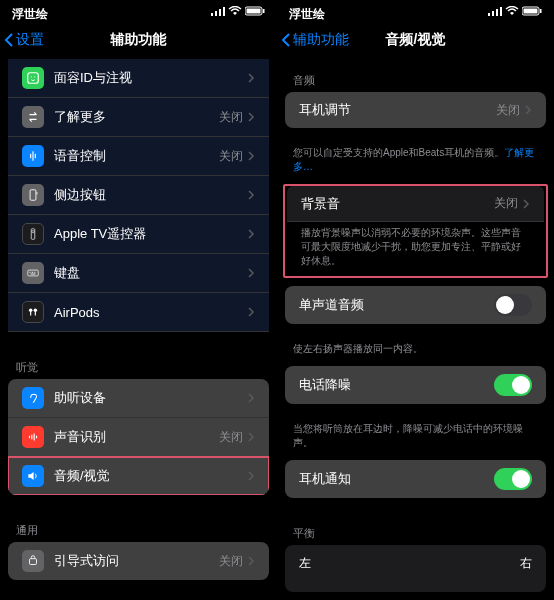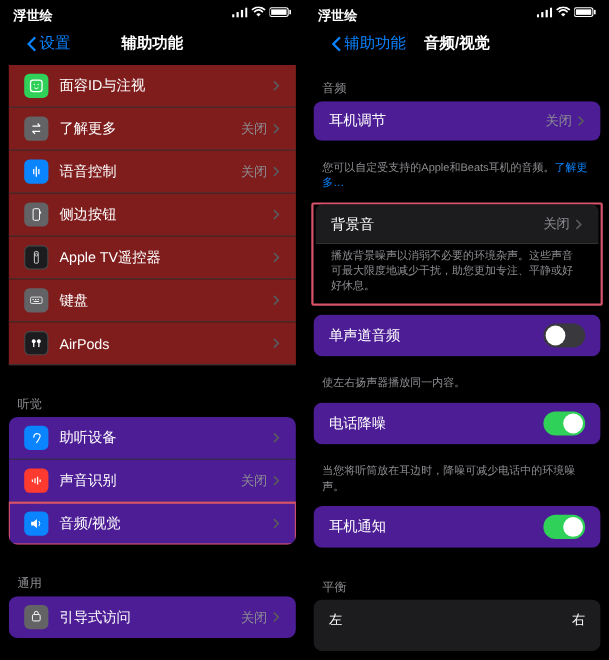--- a/index.html
+++ b/index.html
@@ -3,50 +3,50 @@
 <meta charset="utf-8">
 <style>
   * { margin: 0; padding: 0; box-sizing: border-box; }
   body { background: #000; font-family: -apple-system, "Helvetica Neue", sans-serif; display: flex; width: 554px; height: 600px; overflow: hidden; }
   .screen { width: 277px; height: 600px; background: #000; color: #fff; position: relative; overflow: hidden; }
   .status-bar { display: flex; justify-content: space-between; align-items: flex-start; padding: 6px 12px 2px; font-size: 12px; font-weight: 600; }
   .status-left { flex: 1; }
   .status-right { display: flex; gap: 3px; align-items: center; }
   .signal, .wifi, .battery { display: inline-block; }
   .signal svg, .wifi svg, .battery svg { display: block; }
-  .nav { display: flex; align-items: center; padding: 6px 24px 10px; position: relative; }
+  .nav { display: flex; align-items: center; padding: 6px 4px 10px; position: relative; }
   .back { display: flex; align-items: center; color: #0a84ff; font-size: 14px; cursor: pointer; }
   .back svg { margin-right: 2px; }
   .nav-title { position: absolute; left: 50%; transform: translateX(-50%); font-size: 14px; font-weight: 600; color: #fff; }
   .scroll { height: 540px; overflow-y: hidden; }
   .section-label { color: #8e8e93; font-size: 11px; padding: 14px 16px 4px; }
   .row { display: flex; align-items: center; background: #1c1c1e; padding: 8px 14px; min-height: 36px; border-bottom: 0.5px solid #333; font-size: 13px; position: relative; }
   .row:last-child { border-bottom: none; }
   .group { margin: 0 8px 14px; border-radius: 8px; overflow: hidden; }
-  .group .row { background: #4c1d95; }
+  .group .row { background: #404040; }
   .icon-box { width: 22px; height: 22px; border-radius: 5px; display: flex; align-items: center; justify-content: center; margin-right: 10px; flex-shrink: 0; }
   .icon-box svg { width: 14px; height: 14px; }
   .row-label { flex: 1; color: #fff; }
   .row-value { color: #8e8e93; font-size: 12px; margin-right: 4px; }
   .chevron { color: #5a5a5e; }
   .chevron svg { display: block; }
   .hint { color: #8e8e93; font-size: 10px; padding: 4px 16px 10px; line-height: 1.4; }
   .hint a { color: #0a84ff; text-decoration: none; }
   .toggle { width: 38px; height: 22px; border-radius: 11px; position: relative; }
   .toggle.on { background: #30d158; }
   .toggle.off { background: #39393d; }
   .toggle .knob { width: 18px; height: 18px; border-radius: 50%; background: #fff; position: absolute; top: 2px; }
   .toggle.on .knob { right: 2px; }
   .toggle.off .knob { left: 2px; }
   .highlight { outline: 2px solid #d9536b; outline-offset: -1px; }
   .highlight-box { border: 2px solid #d9536b; margin: 0 6px 8px; border-radius: 2px; padding-bottom: 6px; }
   .highlight-box .row { background: #1c1c1e; margin: 0 2px; justify-content: space-between; }
   .slider-row { background: #1c1c1e; padding: 10px 14px 14px; }
   .slider-labels { display: flex; justify-content: space-between; color: #fff; font-size: 12px; margin-bottom: 6px; }
-  .top-rows .row { background: #7f1d1d; margin: 0 8px; border-bottom: 0.5px solid #333; }
+  .top-rows .row { background: #0f172a; margin: 0 8px; border-bottom: 0.5px solid #333; }
   .top-rows { margin-bottom: 14px; }
 </style>
 </head>
 <body>
 
 <div class="screen">
   <div class="status-bar">
     <span class="status-left">浮世绘</span>
     <span class="status-right">
       <span class="signal">

